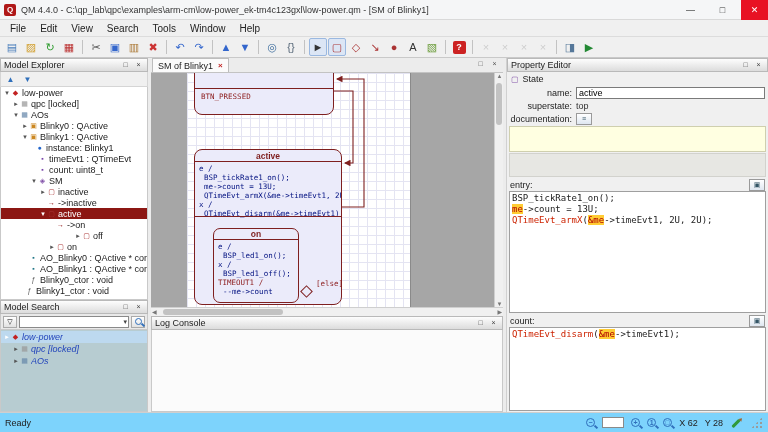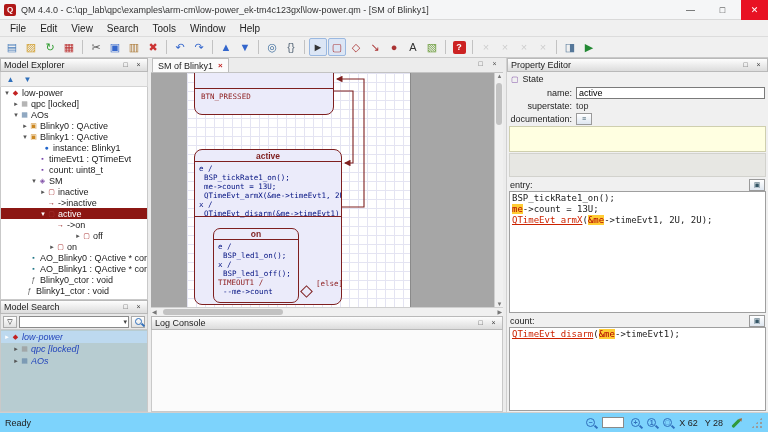--- a/index.html
+++ b/index.html
@@ -105,21 +105,21 @@
   .pe-value { font-size: 9px; color: #333; }
   .pe-mini { width: 16px; height: 12px; border: 1px solid #9a9a9a; background: linear-gradient(#fff,#dfe7f0); font-size: 7px; display: flex; align-items: center; justify-content: center; color: #356; }
   .pe-mini.right { margin-left: auto; }
   .doc-area { height: 26px; background: #ffffe1; border: 1px solid #cfcfae; margin: 1px 2px; }
   .doc-gray { height: 24px; background: #e7e7e3; border: 1px solid #d2d2cd; margin: 0 2px 1px 2px; }
   .pe-section { height: 13px; display: flex; align-items: center; padding: 0 3px; font-size: 9px; }
   .code-area { background: #fff; border: 1px solid #9f9f9f; margin: 0 2px 1px 2px;
                font-family: "DejaVu Sans Mono", monospace; font-size: 9px; line-height: 11px; padding: 1px 2px; white-space: pre; overflow: hidden; }
   .code-area.entry { height: 122px; }
   .code-area.grow { flex: 1; }
-  .tok-fn { color: #cc2200; text-decoration: underline; }
+  .tok-fn { color: #cc2200; }
   .tok-hl { background: #ffcc33; color: #b00000; }
 
   
   .statusbar { height: 20px; display: flex; align-items: center; background: #7dd3fc; border-top: 1px solid #cfcfcf; padding: 0 5px; font-size: 9px; }
   .sb-right { margin-left: auto; display: flex; align-items: center; gap: 7px; }
   .mag { position: relative; width: 9px; height: 9px; border: 1.5px solid #2f6fbb; border-radius: 50%; display: inline-block; }
   .mag::after { content: ""; position: absolute; width: 4px; height: 2px; background: #2f6fbb; right: -4px; bottom: -2px; transform: rotate(45deg); }
   .mag i { position: absolute; inset: 0; display: flex; align-items: center; justify-content: center; font-style: normal; font-size: 7px; font-weight: bold; color: #2f6fbb; margin-top: -1px; }
   .zoom-box { width: 22px; height: 11px; background: #fff; border: 1px solid #8a8a8a; }
   .coord { color: #222; }
@@ -280,21 +280,21 @@
           <div class="trow" style="padding-left: 20px;">
             <span class="texp">▸</span>
             <span class="ticon" style="color: rgb(204, 136, 34);">▣</span>
             <span class="tlabel">Blinky0 : QActive</span>
           </div>
           <div class="trow" style="padding-left: 20px;">
             <span class="texp">▾</span>
             <span class="ticon" style="color: rgb(204, 136, 34);">▣</span>
             <span class="tlabel">Blinky1 : QActive</span>
           </div>
-          <div class="trow" style="padding-left: 33px;">
+          <div class="trow" style="padding-left: 26px;">
             <span class="texp"></span>
             <span class="ticon" style="color: rgb(34, 102, 204);">●</span>
             <span class="tlabel">instance: Blinky1</span>
           </div>
           <div class="trow" style="padding-left: 29px;">
             <span class="texp"></span>
             <span class="ticon" style="color: rgb(119, 68, 170);">▪</span>
             <span class="tlabel">timeEvt1 : QTimeEvt</span>
           </div>
           <div class="trow" style="padding-left: 29px;">

